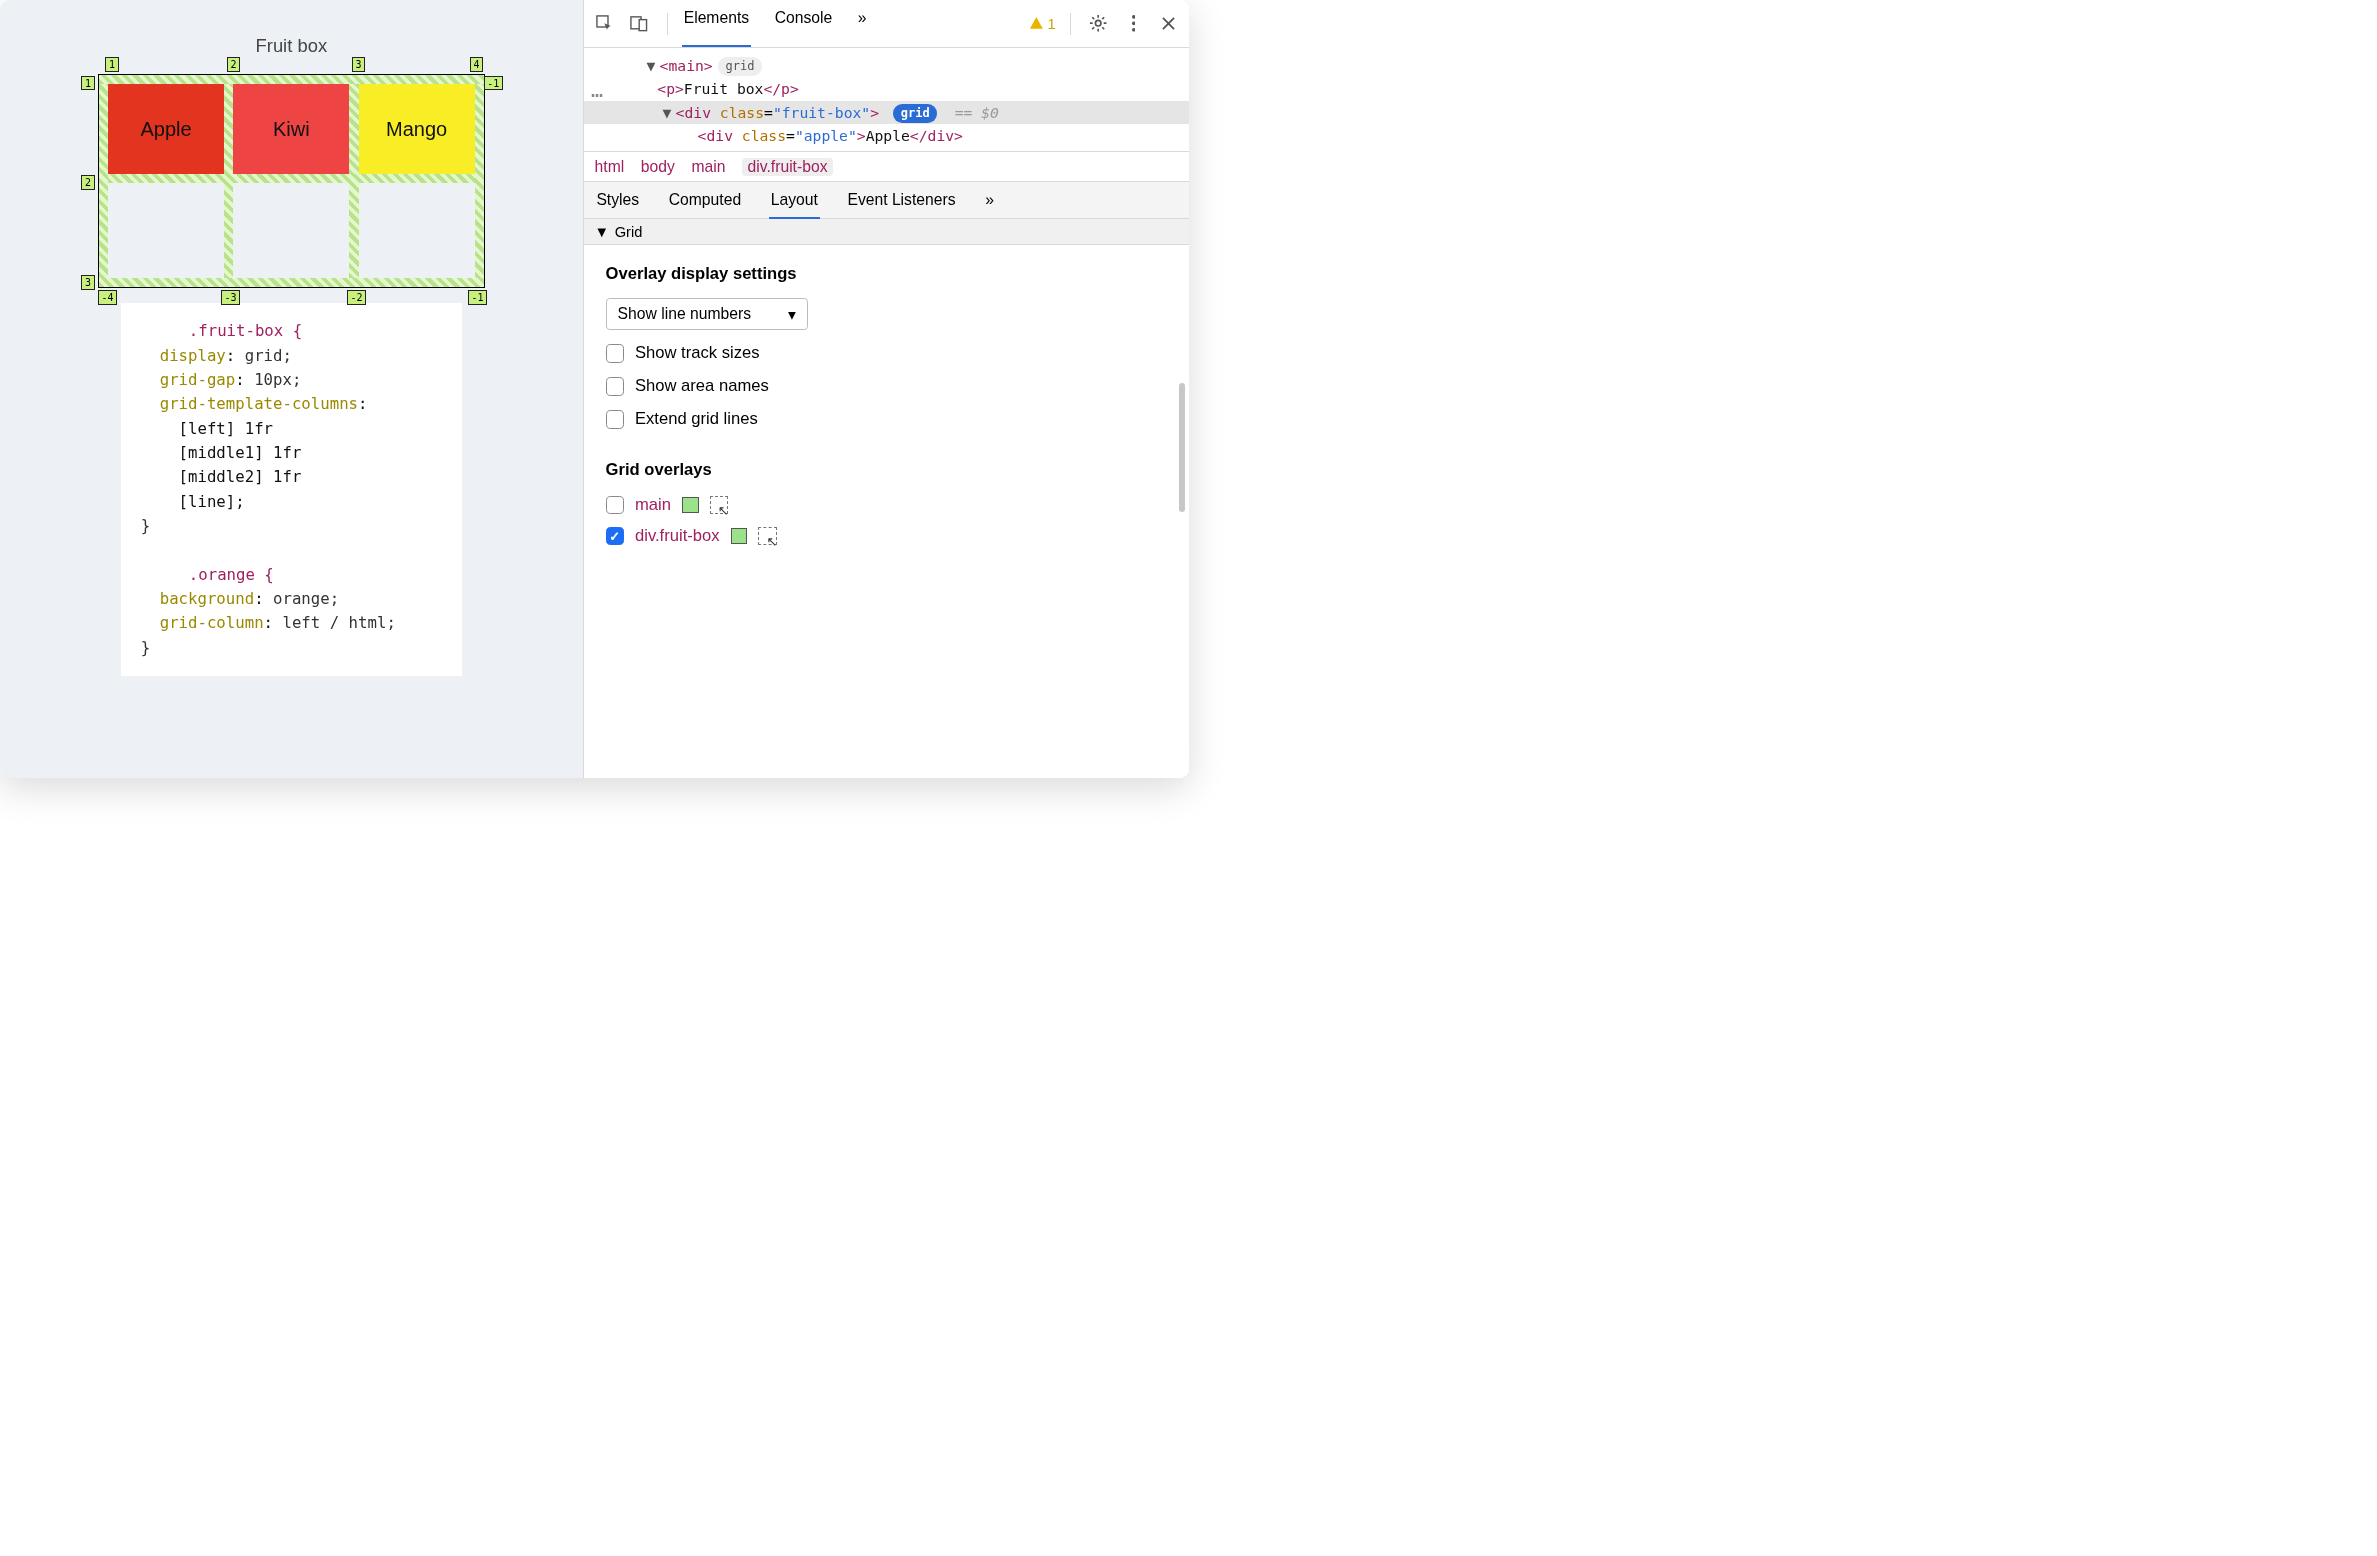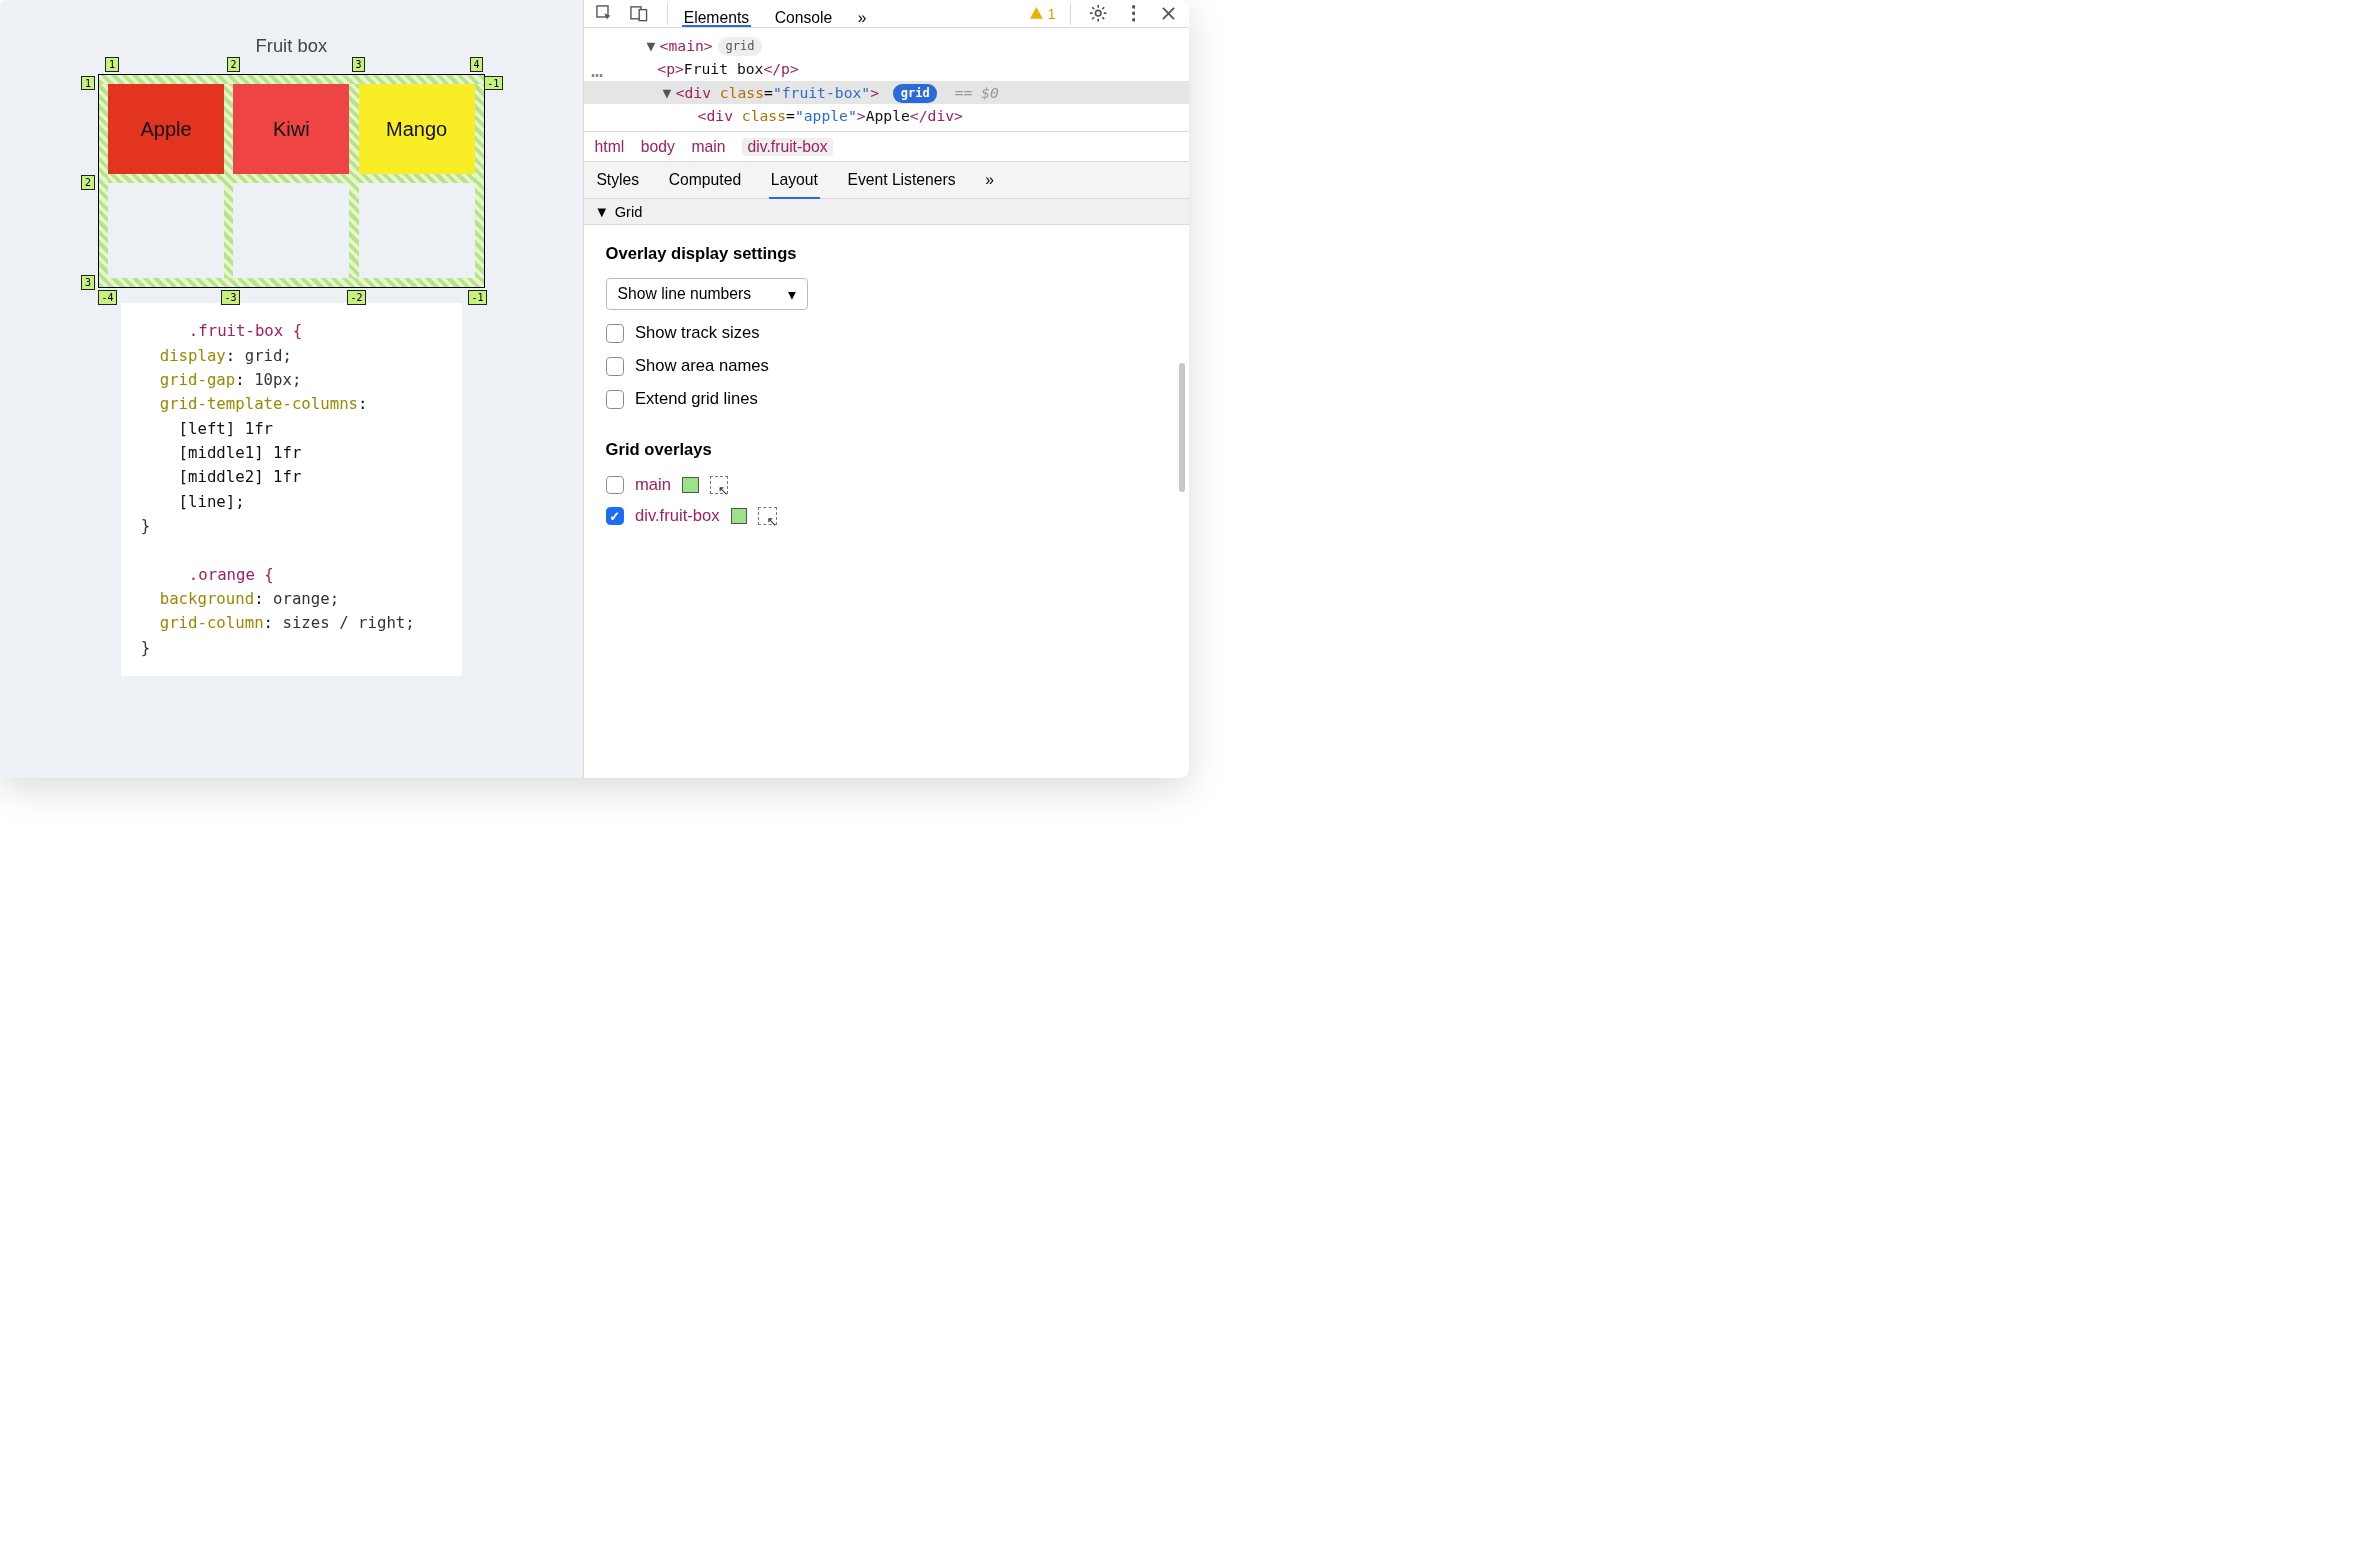--- a/index.html
+++ b/index.html
@@ -107,21 +107,21 @@
     background: #fff;
     border-left: 0.9px solid #d9d9d9;
     display: flex;
     flex-direction: column;
     font-size: 15.7px;
   }
   .dt-toolbar {
     display: flex;
     align-items: center;
     gap: 9px;
-    height: 28px;
+    height: 48px;
     padding: 0 7.4px;
     border-bottom: 0.9px solid #d9d9d9;
   }
   .dt-toolbar .icon-btn {
     width: 26px; height: 26px;
     display: flex; align-items: center; justify-content: center;
     color: #555;
     cursor: pointer;
   }
   .dt-toolbar .sep { width:0.9px; height:22px; background:#d9d9d9; margin:0 5.5px; }
@@ -255,21 +255,21 @@
   <span class="prop">grid-gap</span>: <span class="val">10px;</span>
   <span class="prop">grid-template-columns</span><span>:</span>
 <span>    [left] 1fr</span>
 <span>    [middle1] 1fr</span>
 <span>    [middle2] 1fr</span>
 <span>    [line];</span>
 <span class="pun">}</span>
 
 <span class="sel">.orange {</span>
   <span class="prop">background</span>: <span class="val">orange;</span>
-  <span class="prop">grid-column</span>: <span class="val">sizes / right;</span>
+  <span class="prop">grid-column</span>: <span class="val">left / html;</span>
 <span class="pun">}</span></div>
 </div>
 
 <div class="devtools">
 
   <div class="dt-toolbar">
     <div class="icon-btn">
       <svg class="svg" width="16.6" height="16.6" viewBox="0 0 18 18">
           <rect x="1" y="1" width="12" height="12" fill="none" stroke="#555" stroke-width="1.5"></rect>
           <path d="M9 9 l7 3 -3 1 -1 3 z" fill="#555"></path>

